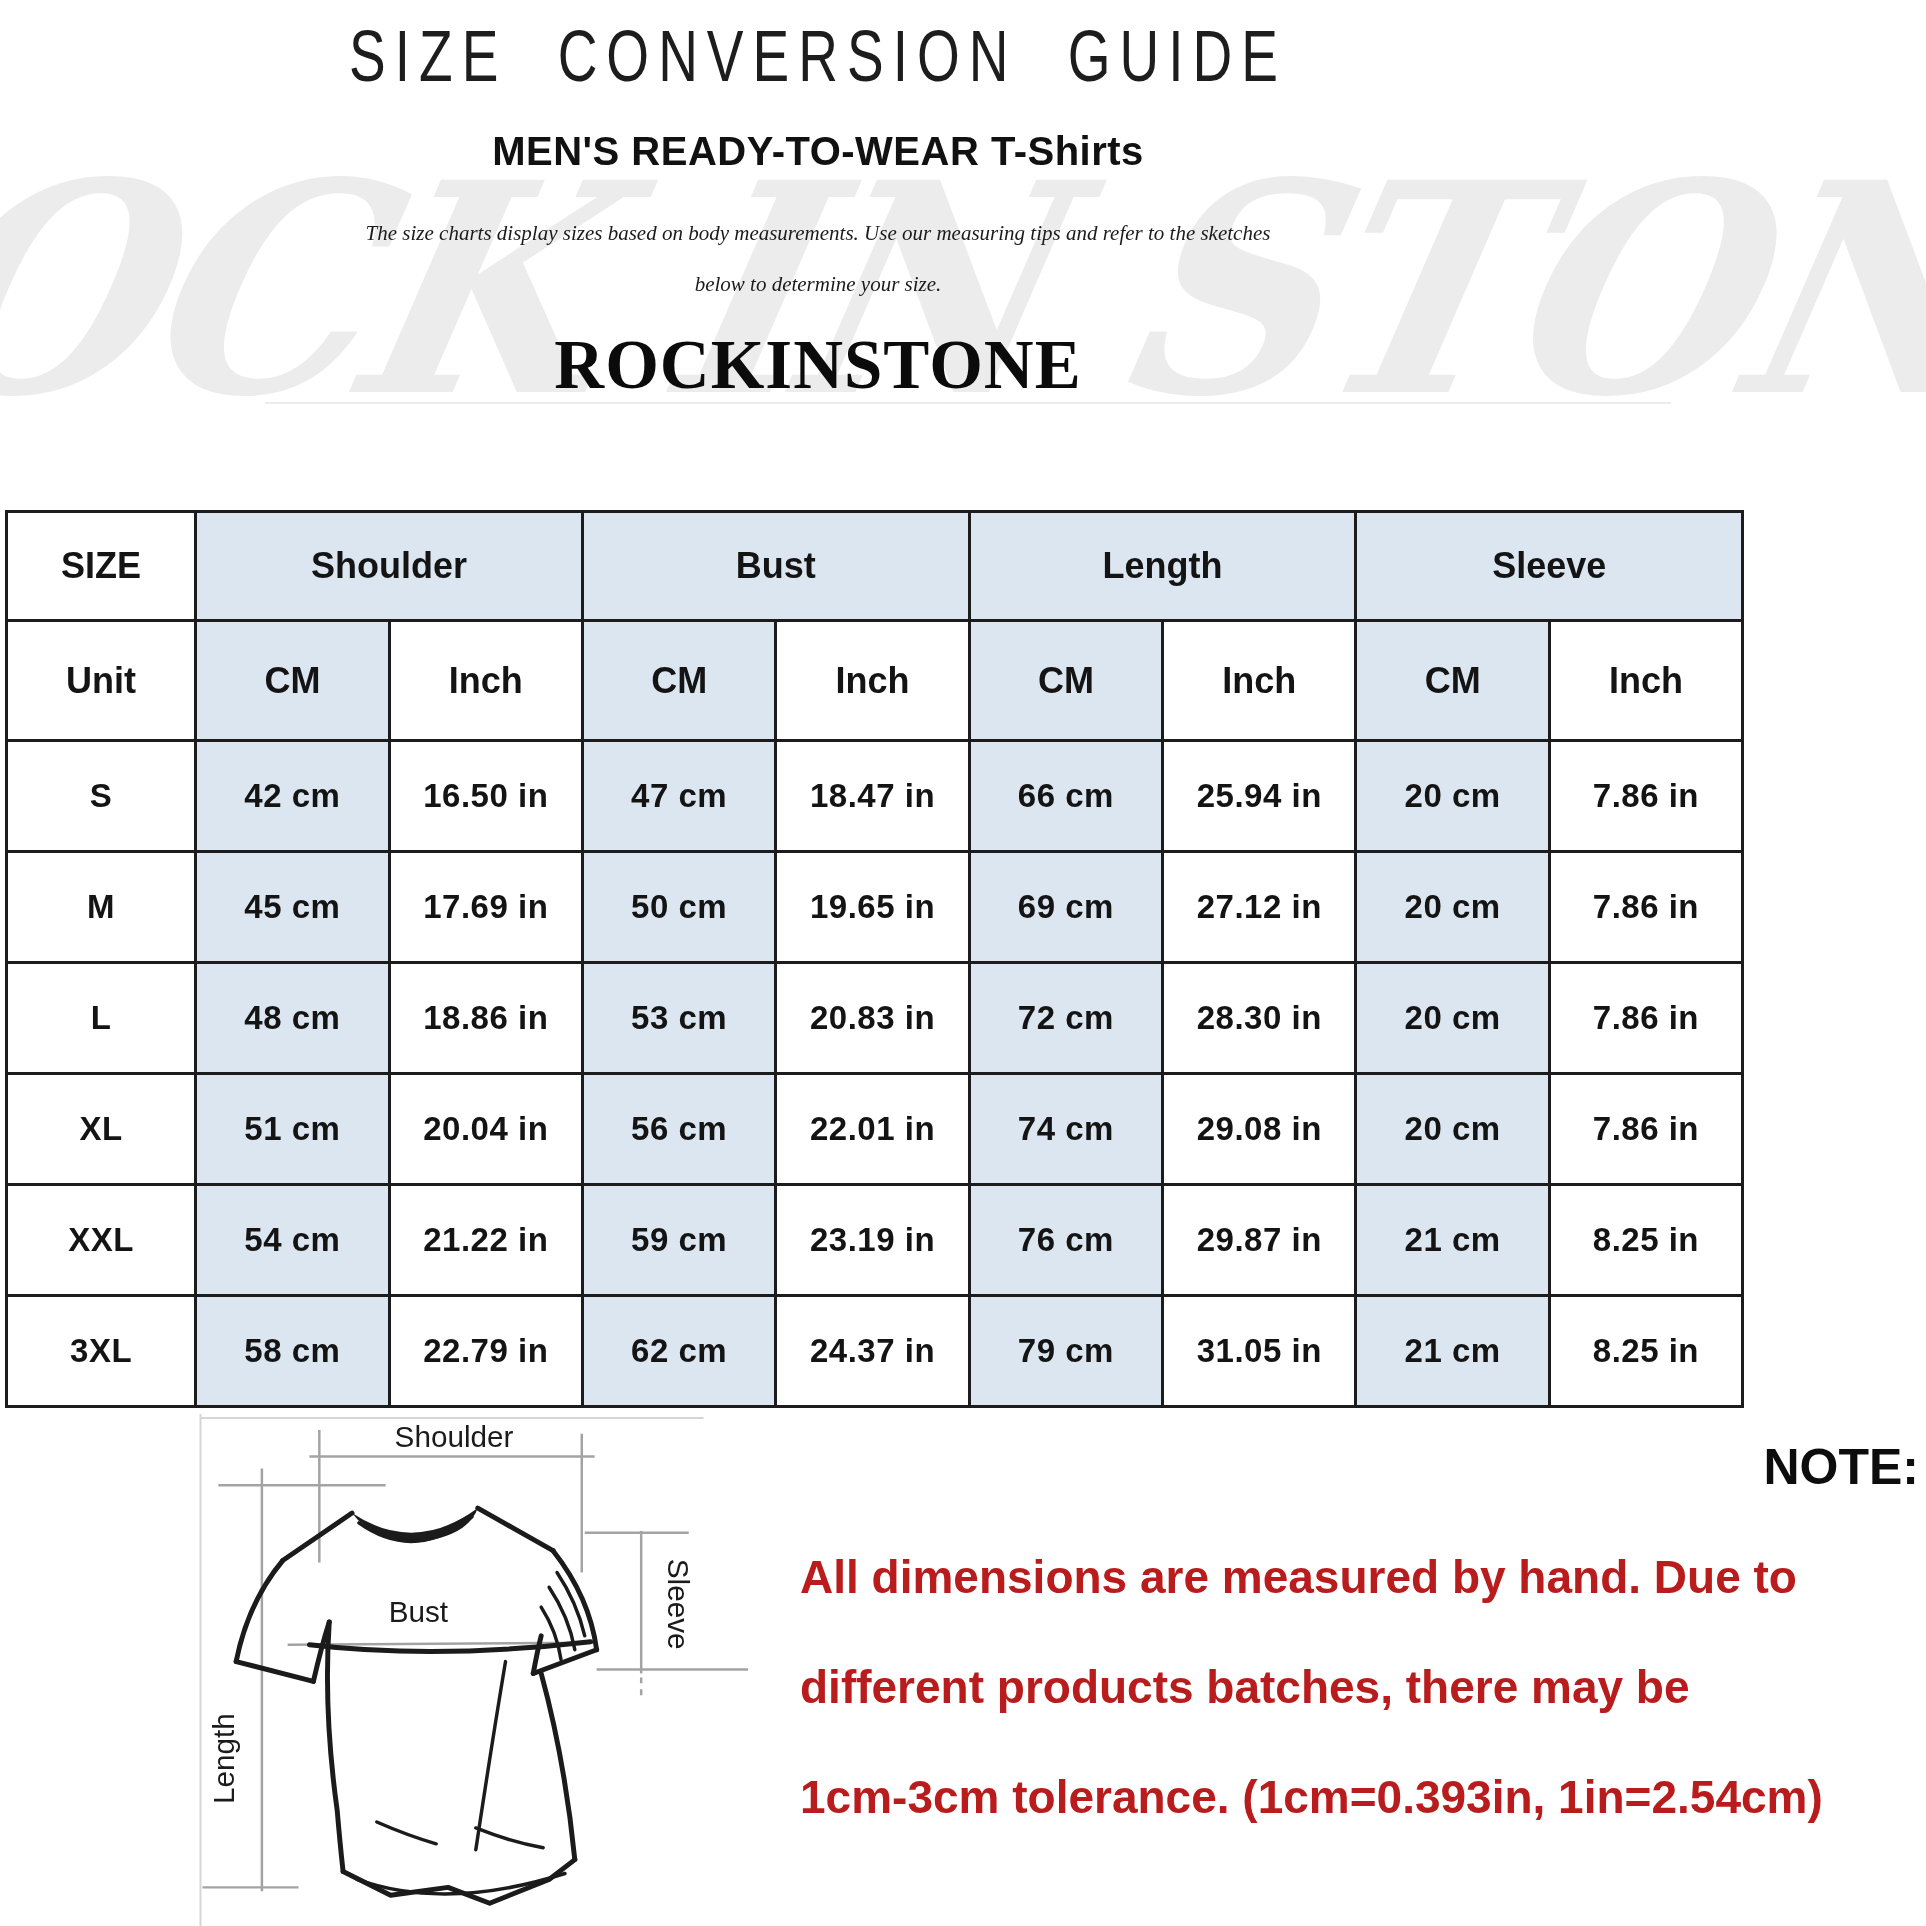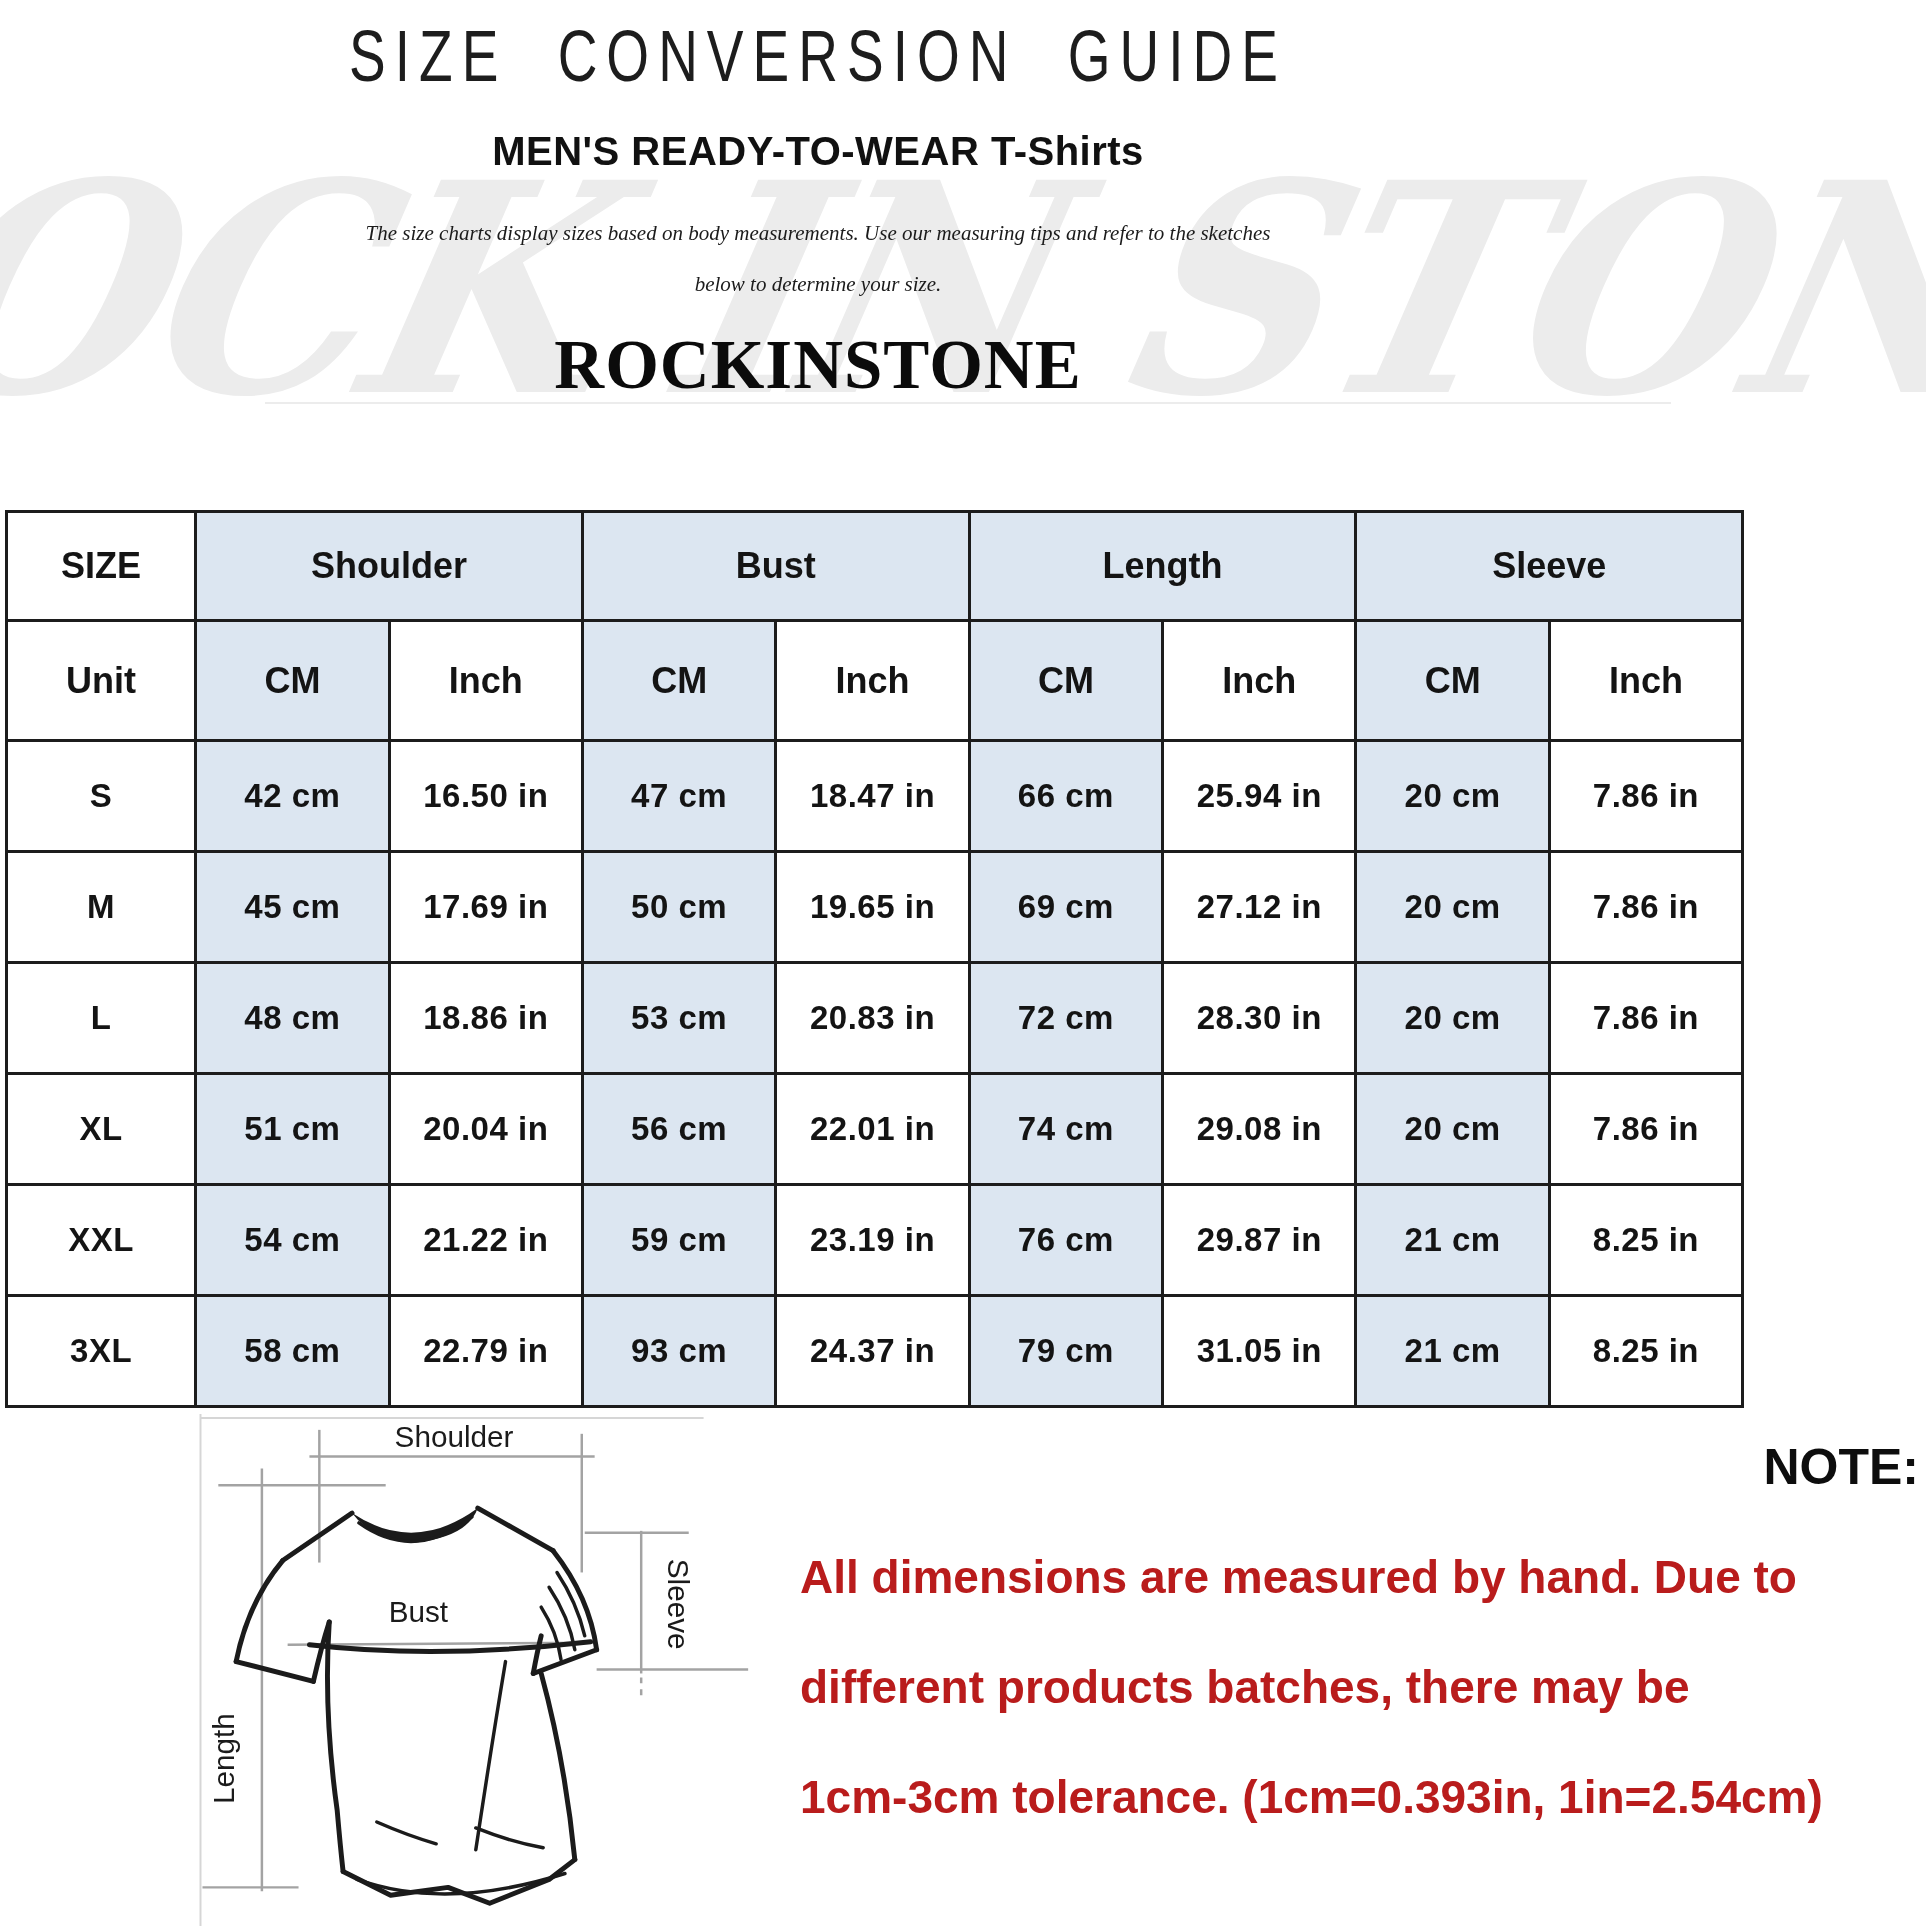--- a/index.html
+++ b/index.html
@@ -162,21 +162,21 @@
       <td class="white">23.19 in</td>
       <td class="blue">76 cm</td>
       <td class="white">29.87 in</td>
       <td class="blue">21 cm</td>
       <td class="white">8.25 in</td>
     </tr>
     <tr class="data-row">
       <td class="white">3XL</td>
       <td class="blue">58 cm</td>
       <td class="white">22.79 in</td>
-      <td class="blue">93 cm</td>
+      <td class="blue">62 cm</td>
       <td class="white">24.37 in</td>
       <td class="blue">79 cm</td>
       <td class="white">31.05 in</td>
       <td class="blue">21 cm</td>
       <td class="white">8.25 in</td>
     </tr>
   </tbody>
     </table>
 
   <div class="diagram-box">

